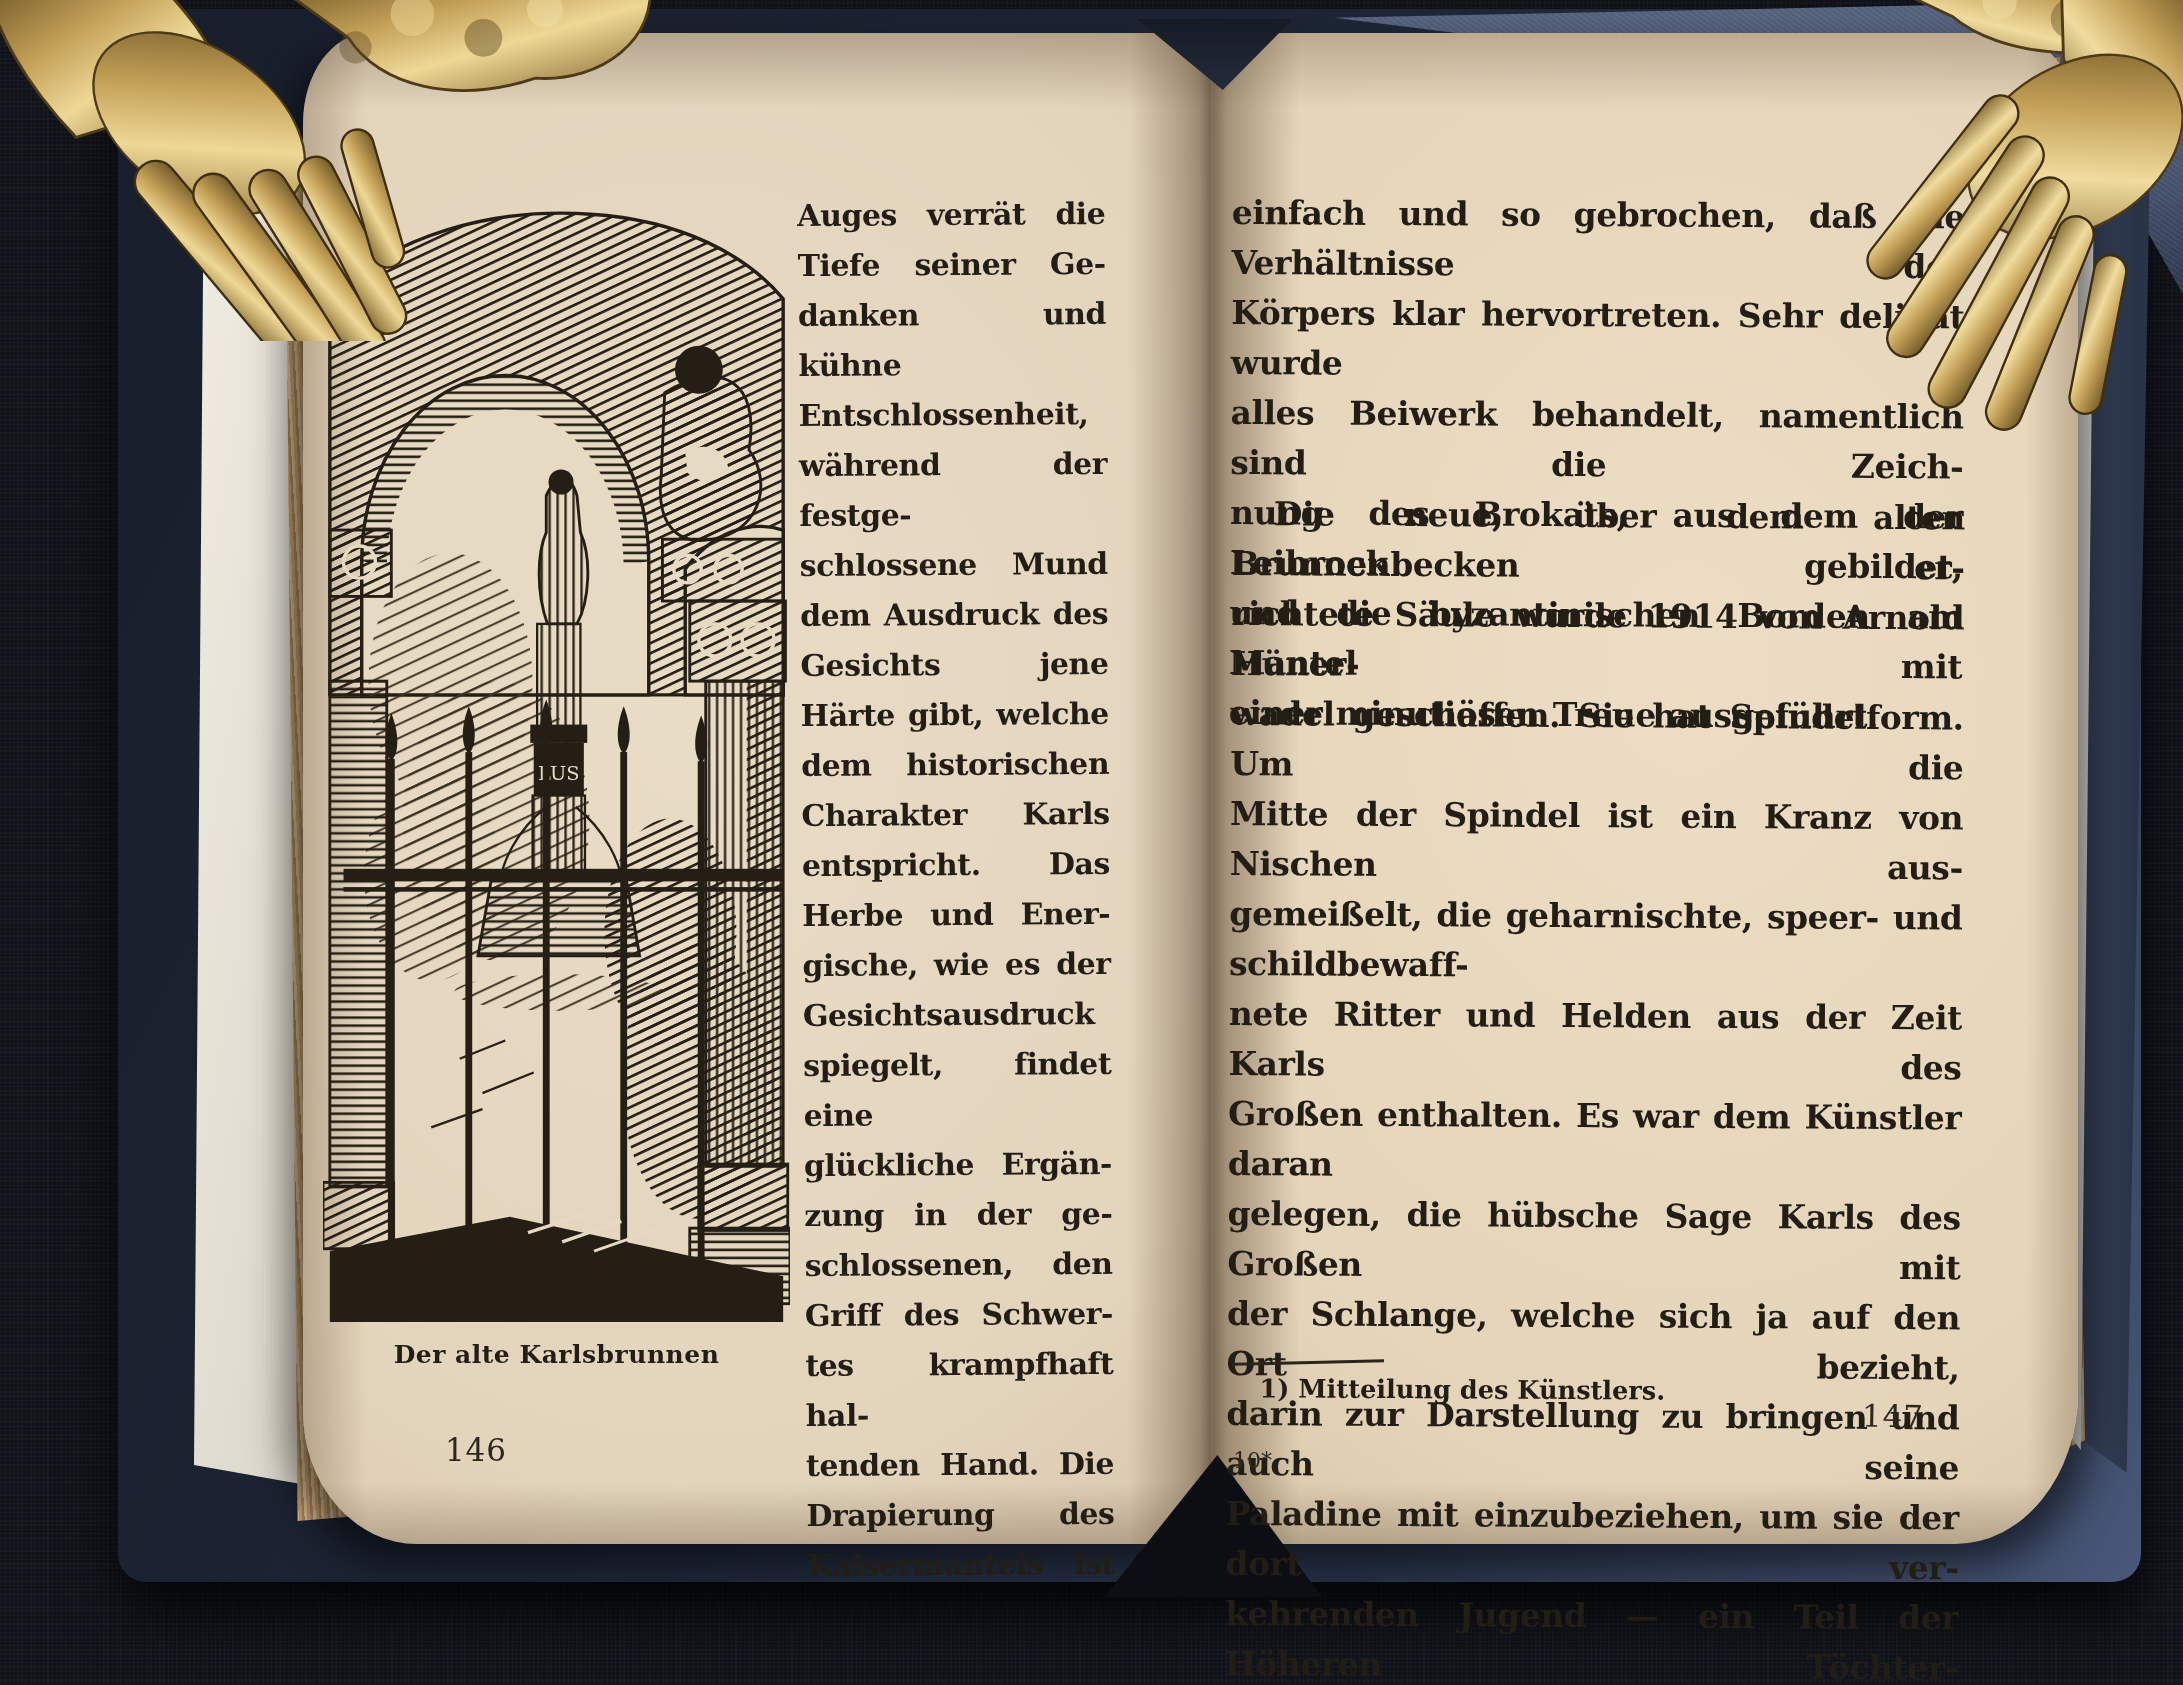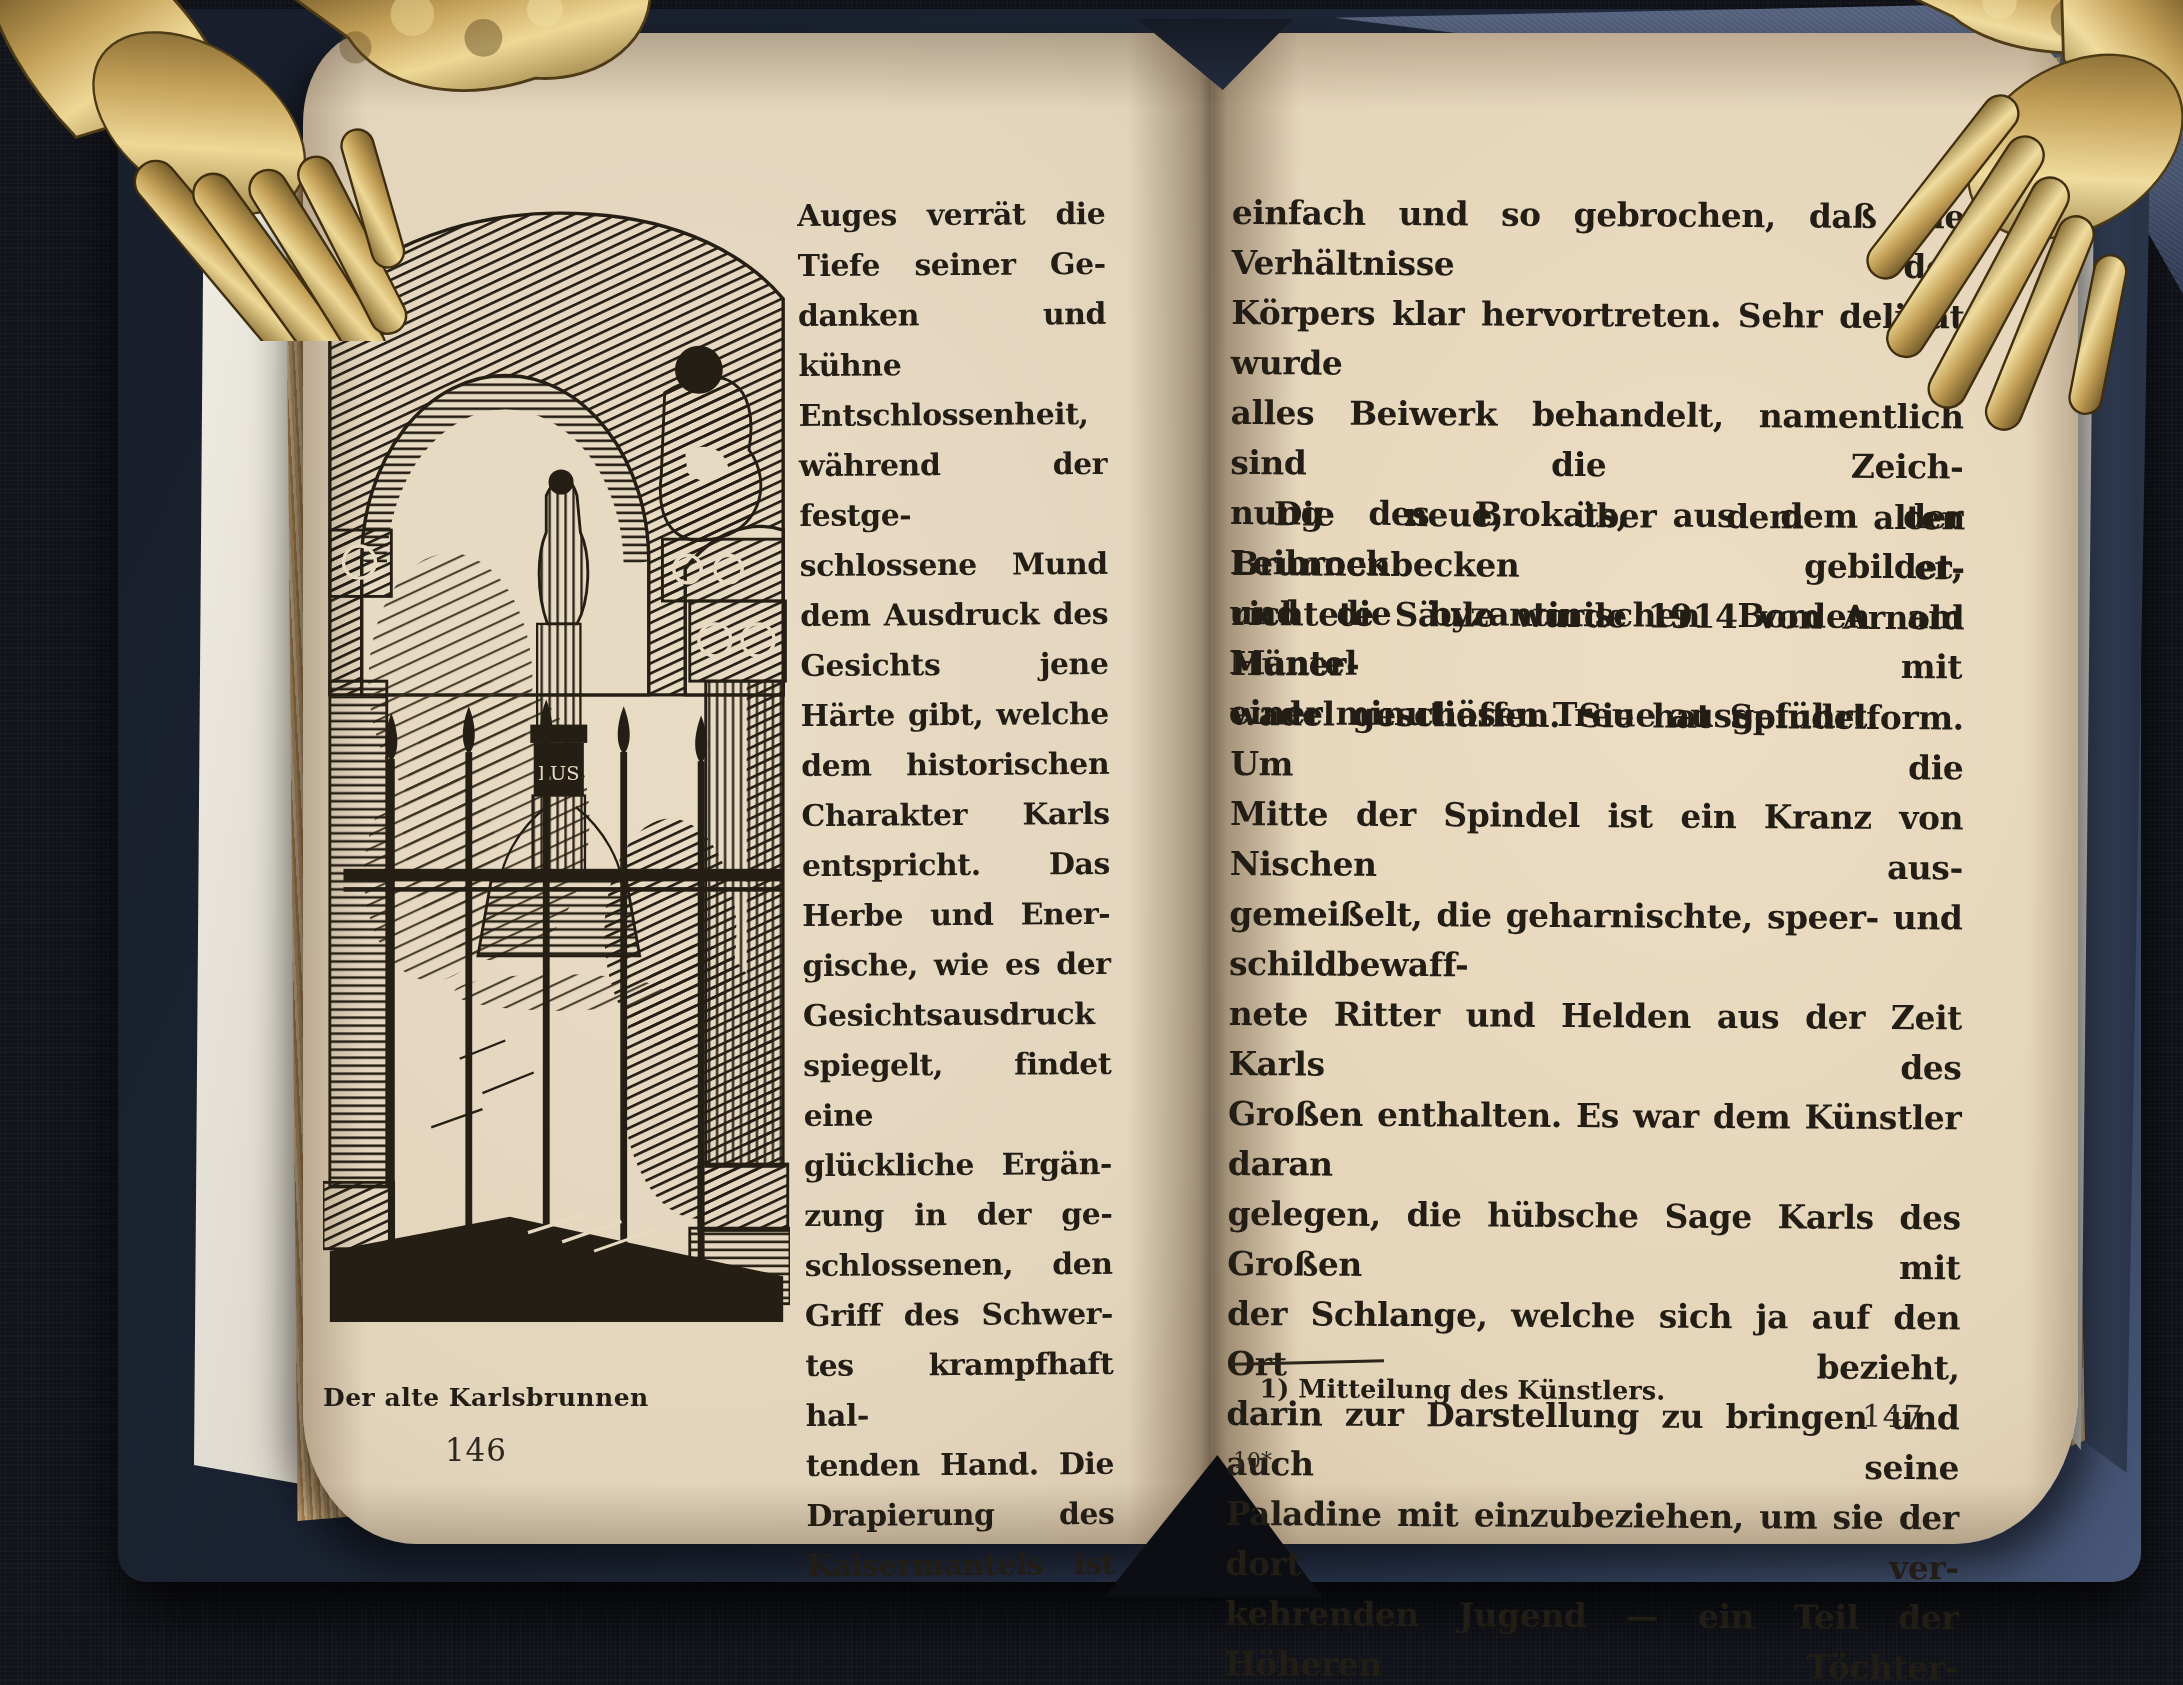--- a/index.html
+++ b/index.html
@@ -55,22 +55,22 @@
          clip-path:polygon(0 0,100% 0,55% 100%);
          background:linear-gradient(180deg,#161a24,#232b3c);}
   .vee-bottom{position:absolute;left:1104px;top:1455px;width:218px;height:142px;
          clip-path:polygon(0 100%,100% 100%,52% 0);
          background:#0c0e13;}
   
   .brass-left{position:absolute;left:-14.2px;top:-19px;width:739px;height:360px;}
   .brass-right{position:absolute;left:1796px;top:-24px;width:393px;height:488px;}
   
   .illustration{position:absolute;left:323px;top:189px;width:467px;height:1133px;}
-  .caption{position:absolute;left:323px;top:1340px;width:467px;
-         font-size:25px;font-weight:600;color:var(--ink,#211c15);letter-spacing:0.5px;margin-top:43px;}
+  .caption{position:absolute;left:323px;top:1340px;width:467px;text-align:center;
+         font-size:25px;font-weight:600;color:var(--ink,#211c15);letter-spacing:0.5px;}
   .pagenum{position:absolute;font-size:31px;color:#2d281f;letter-spacing:0.9px;}
   .pn-left{left:445px;top:1432px;}
   .pn-right{left:1862px;top:1398px;transform:rotate(1deg);}
   .sig{position:absolute;left:1233px;top:1448px;font-size:22px;color:#2d281f;}
   .lp-col{position:absolute;left:802px;top:190px;width:308px;transform:rotate(-0.4deg);}
   .lp-line{font-size:30px;line-height:50px;font-weight:600;color:var(--ink,#221d15);
          text-align:justify;text-align-last:justify;letter-spacing:-0.5px;word-spacing:1.9px;white-space:nowrap;
          text-align-last:justify;display:block;}
   .lp-line{white-space:normal;}
   

